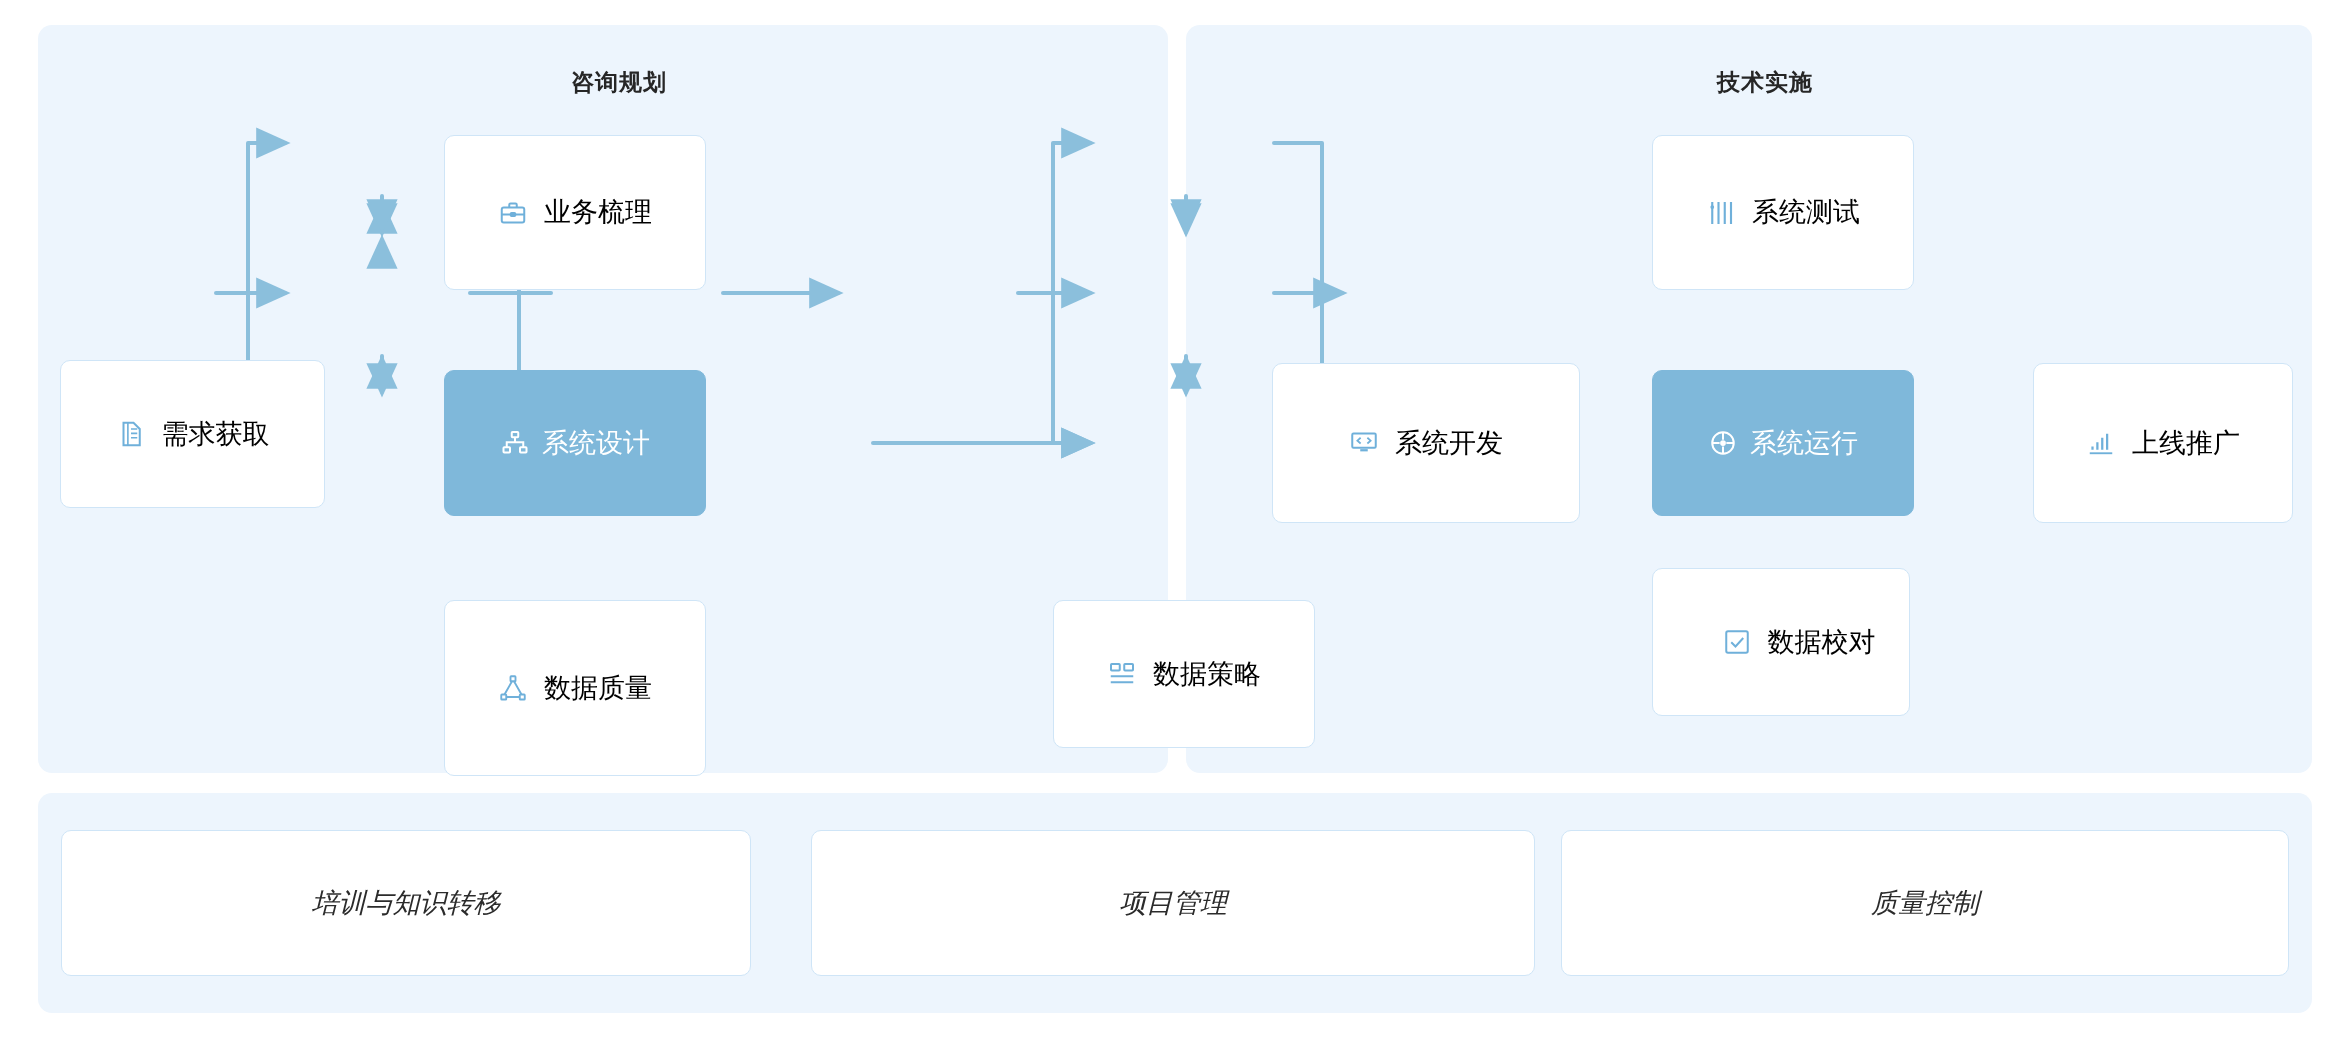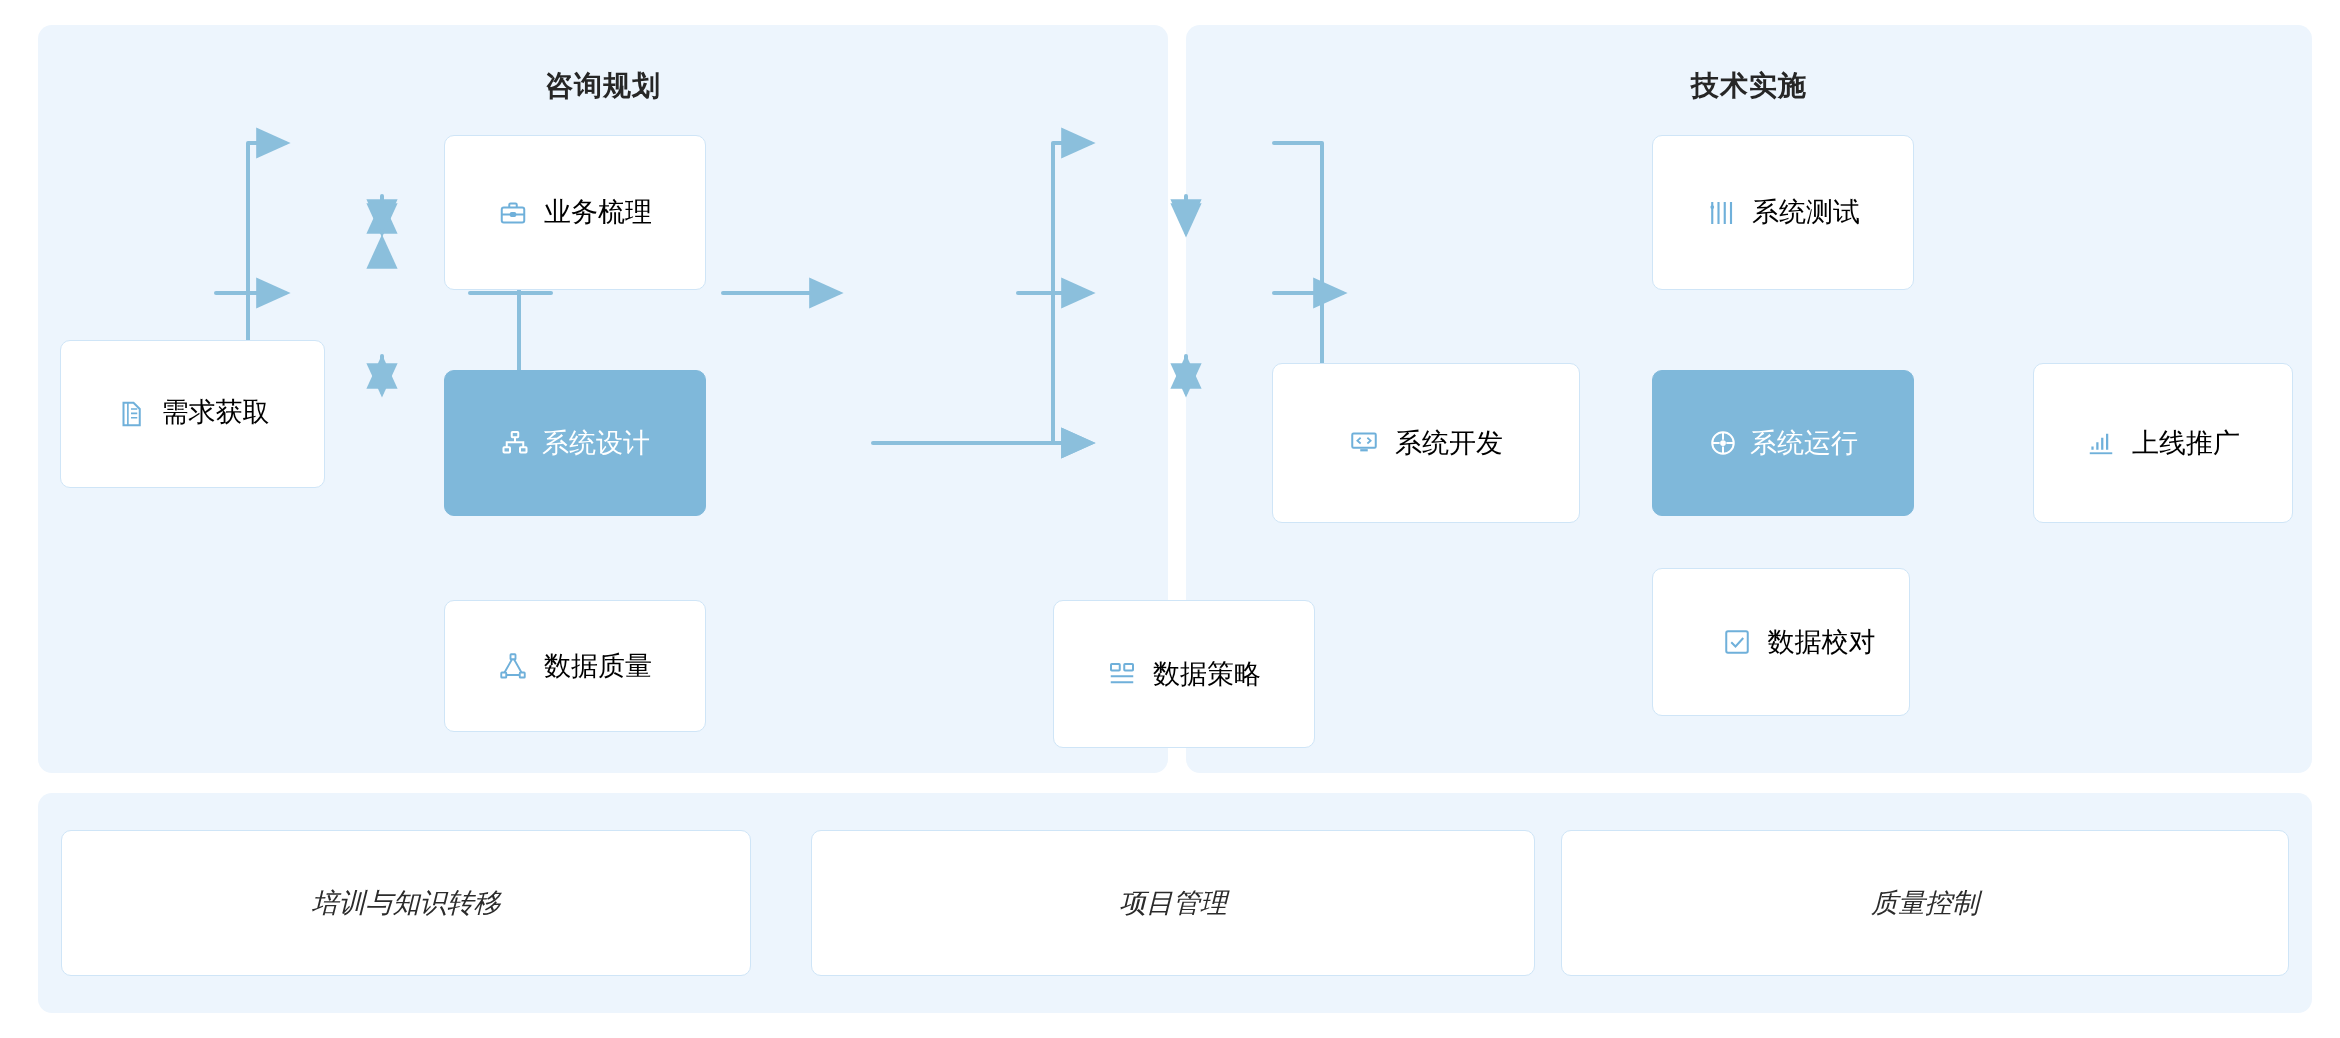--- a/index.html
+++ b/index.html
@@ -15,23 +15,23 @@
   .phase-panel{
     position:absolute;
     background:#edf5fd;
     border-radius:14px;
   }
   #panel-consulting{left:38px;top:25px;width:1130px;height:748px;}
   #panel-technical {left:1186px;top:25px;width:1126px;height:748px;}
 
   .panel-title{
     position:absolute;
-    top:42px;left:0;width:100%;
+    top:42px;left:16px;width:100%;
     text-align:center;
-    font-size:28px;
+    font-size:23px;
     font-weight:bold;
     color:#262626;
     letter-spacing:1px;
   }
 
   #panel-support{
     position:absolute;
     left:38px;top:793px;width:2274px;height:220px;
     background:#edf5fd;
     border-radius:14px;
@@ -135,21 +135,21 @@
     </g>
   </svg>
 
   <div class="phase-panel" id="panel-consulting">
     <div class="panel-title">咨询规划</div>
   </div>
   <div class="phase-panel" id="panel-technical">
     <div class="panel-title">技术实施</div>
   </div>
 
-  <div class="node" style="left:60px;top:340px;width:265px;height:148px;font-family:Liberation Mono, monospace;">
+  <div class="node" style="left:60px;top:360px;width:265px;height:148px;">
     <span class="ico">
       <svg width="30" height="30" viewBox="0 0 24 24" fill="none" stroke="#6fb0da" stroke-width="1.6">
         <path d="M6 3h8l5 5v13H6z"></path>
           <path d="M9.5 3v18" stroke-width="1.3"></path>
         <path d="M12 8h5M12 11.5h5M12 15h5" stroke-width="1.3"></path>
       </svg>
     </span>
     <span class="label">需求获取</span>
   </div>
 
@@ -170,21 +170,21 @@
       <svg width="30" height="30" viewBox="0 0 24 24" fill="none" stroke="#ffffff" stroke-width="1.6">
         <rect x="9.4" y="3.2" width="5.2" height="4.2" rx="0.6"></rect>
         <rect x="2.8" y="15.4" width="5.2" height="4.2" rx="0.6"></rect>
         <rect x="16" y="15.4" width="5.2" height="4.2" rx="0.6"></rect>
         <path d="M12 7.4v4M5.4 15.4v-4h13.2v4"></path>
       </svg>
     </span>
     <span class="label">系统设计</span>
   </div>
 
-  <div class="node" style="left:444px;top:600px;width:262px;height:132px;">
+  <div class="node" style="left:444px;top:600px;width:262px;height:176px;">
     <span class="ico">
       <svg width="30" height="30" viewBox="0 0 24 24" fill="none" stroke="#6fb0da" stroke-width="1.5">
         <rect x="10" y="2.6" width="4" height="4" rx="0.5"></rect>
         <rect x="2.6" y="17.2" width="4" height="4" rx="0.5"></rect>
         <rect x="17.4" y="17.2" width="4" height="4" rx="0.5"></rect>
         <path d="M11.2 6.6 5.2 17.2M12.8 6.6l6 10.6M6.6 19.2h10.8"></path>
       </svg>
     </span>
     <span class="label">数据质量</span>
   </div>

